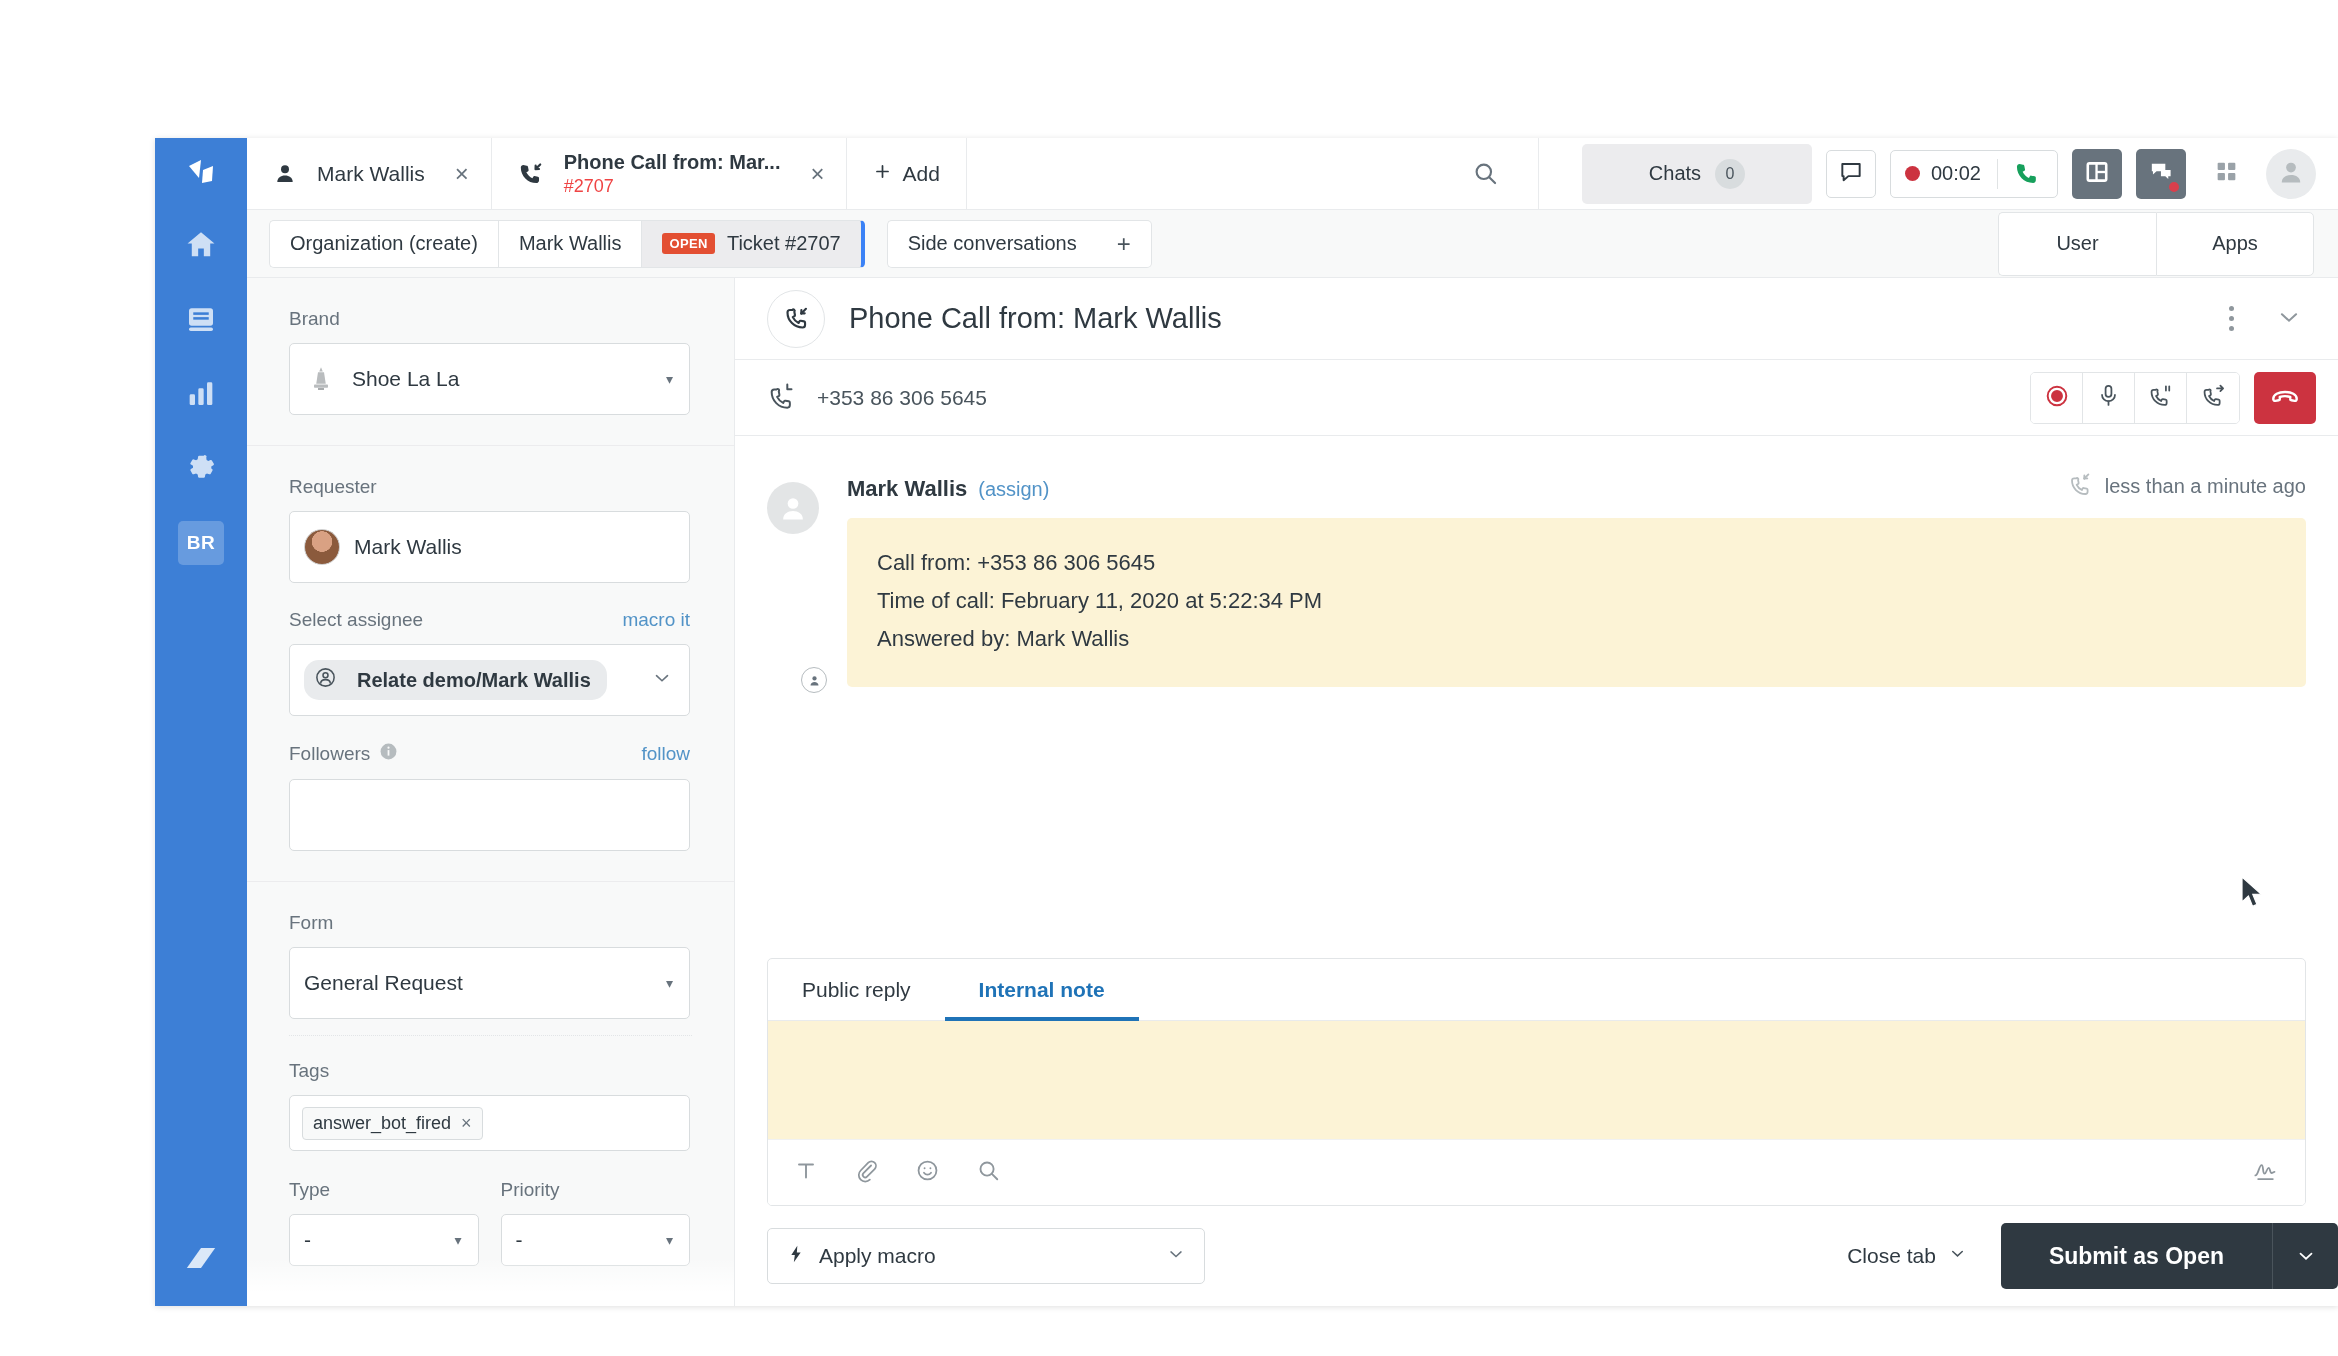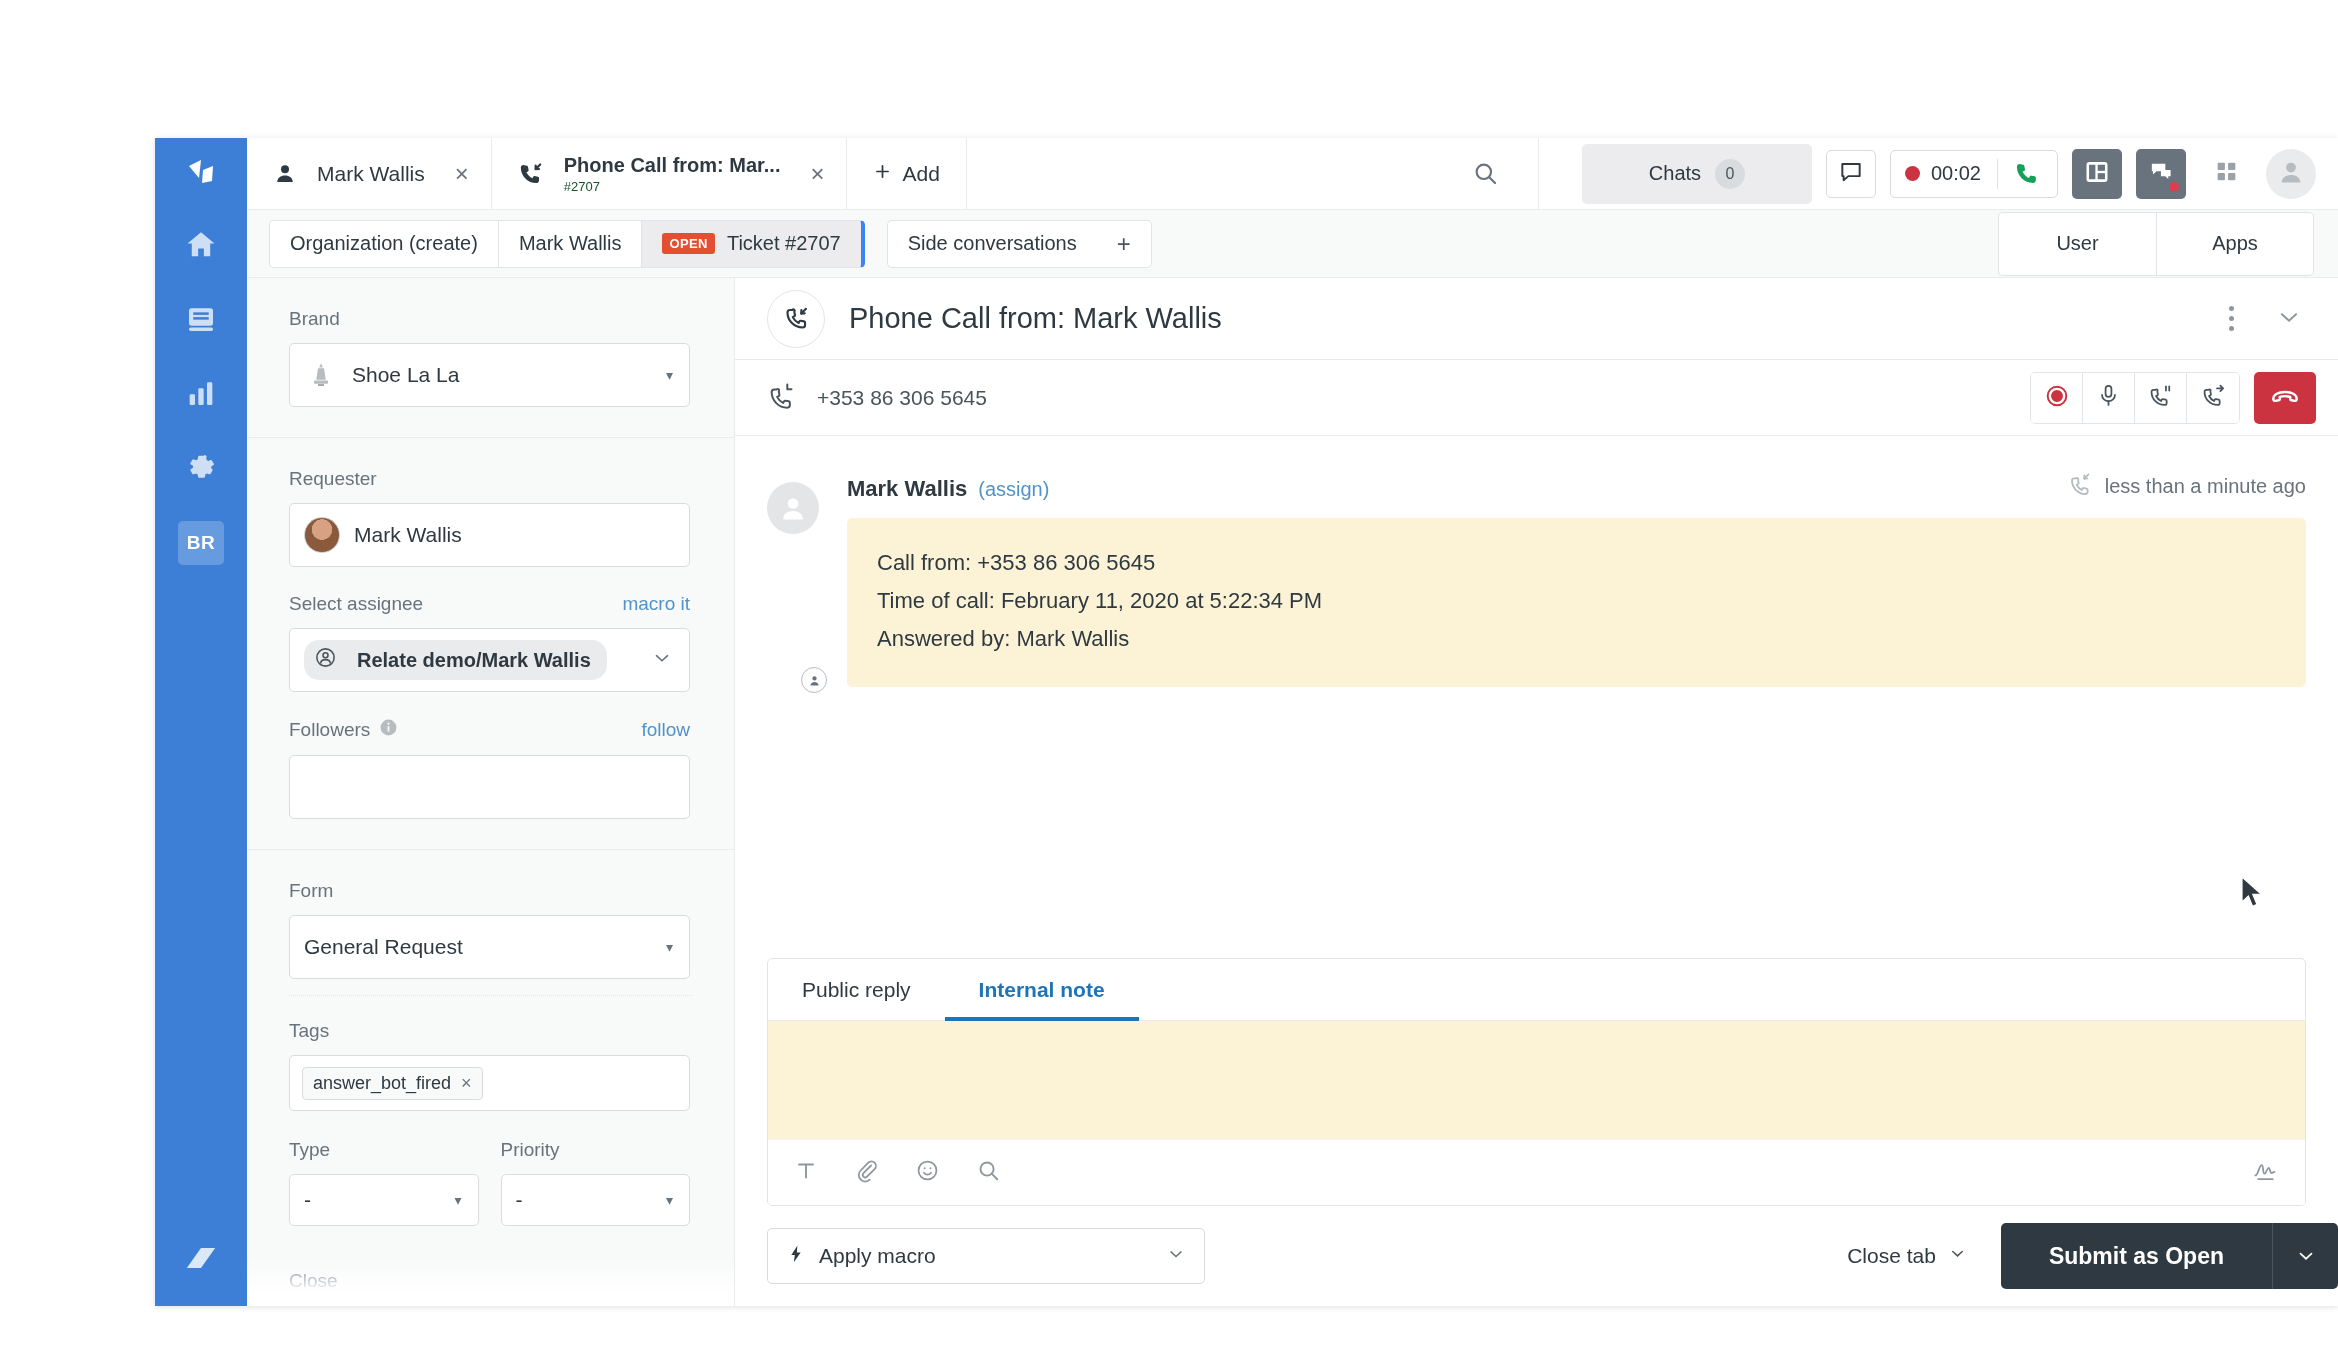--- a/index.html
+++ b/index.html
@@ -81,21 +81,21 @@
   }
   .tab.active { background: #ffffff; }
   .tab-icon { margin-right: 20px; display: flex; align-items: center; flex: 0 0 auto;}
   .tab-labels { display: flex; flex-direction: column; justify-content: center; min-width: 0; }
   .tab-title {
     font-size: 20px; color: #2f3941; font-weight: bold;
     white-space: nowrap; overflow: hidden; text-overflow: ellipsis;
     max-width: 220px;
   }
   .tab.single .tab-title { font-weight: normal; font-size: 21px; }
-  .tab-sub { font-size: 13px; color: #14532d; margin-top: 2px; }
+  .tab-sub { font-size: 18px; color: #ef4444; margin-top: 2px; }
   .tab-close {
     margin-left: 30px; font-size: 24px; color: #68737d;
     line-height: 1; cursor: pointer; font-weight: 300;
   }
   .tab-add {
     display: flex; align-items: center; gap: 10px;
     padding: 0 26px; font-size: 21px; color: #2f3941;
     cursor: pointer; border-right: 1px solid #e9ebed;
     background: #ffffff;
   }
@@ -198,21 +198,21 @@
     overflow: hidden;
     position: relative;
   }
   .sb-section { padding: 30px 44px 30px 42px; border-bottom: 1px solid #ececee; }
   .sb-section.noline { border-bottom: none; }
   .sb-label { font-size: 19px; color: #68737d; margin-bottom: 13px; display: block; }
   .sb-label-row { display: flex; align-items: center; justify-content: space-between; margin-bottom: 13px;}
   .sb-link { font-size: 19px; color: #5293c7; cursor: pointer; }
   .sb-field {
     background: #ffffff; border: 1px solid #d8dcde; border-radius: 5px;
-    height: 64px; display: flex; align-items: center;
+    height: 72px; display: flex; align-items: center;
     padding: 0 16px 0 14px; font-size: 21px; color: #2f3941;
     cursor: pointer; position: relative;
   }
   .sb-field .caret {
     margin-left: auto; color: #68737d; font-size: 14px; line-height: 1;
   }
   .sb-field .chev { margin-left: auto; }
   .brand-mark {
     width: 34px; height: 34px; margin-right: 14px; flex: 0 0 34px;
     display: flex; align-items: center; justify-content: center;

